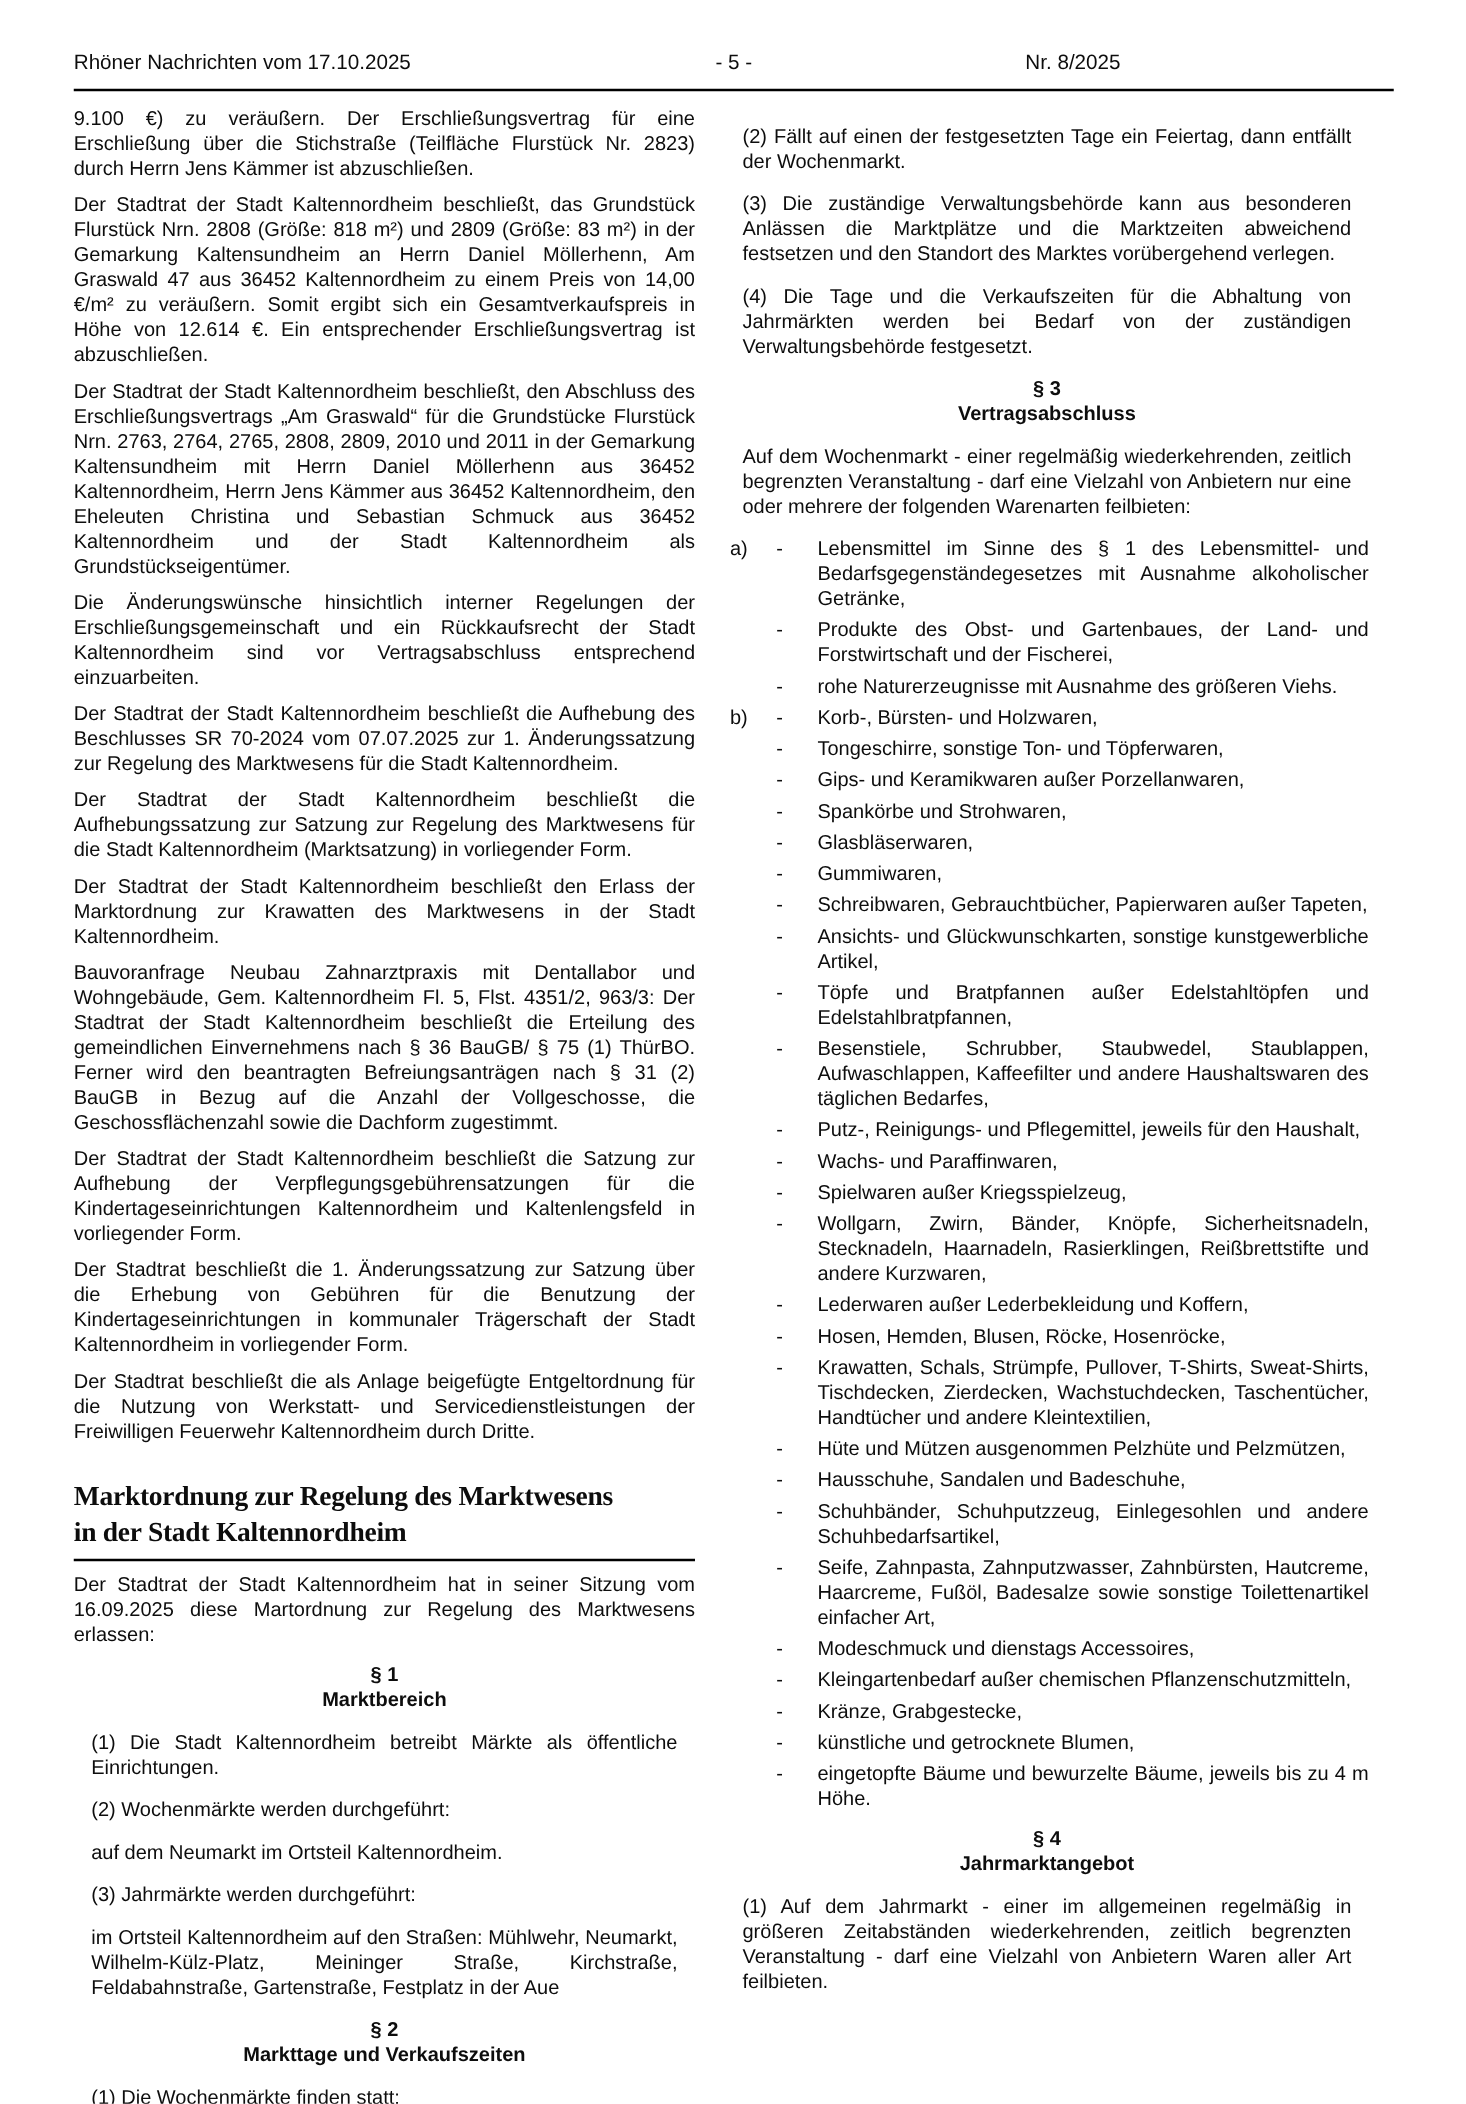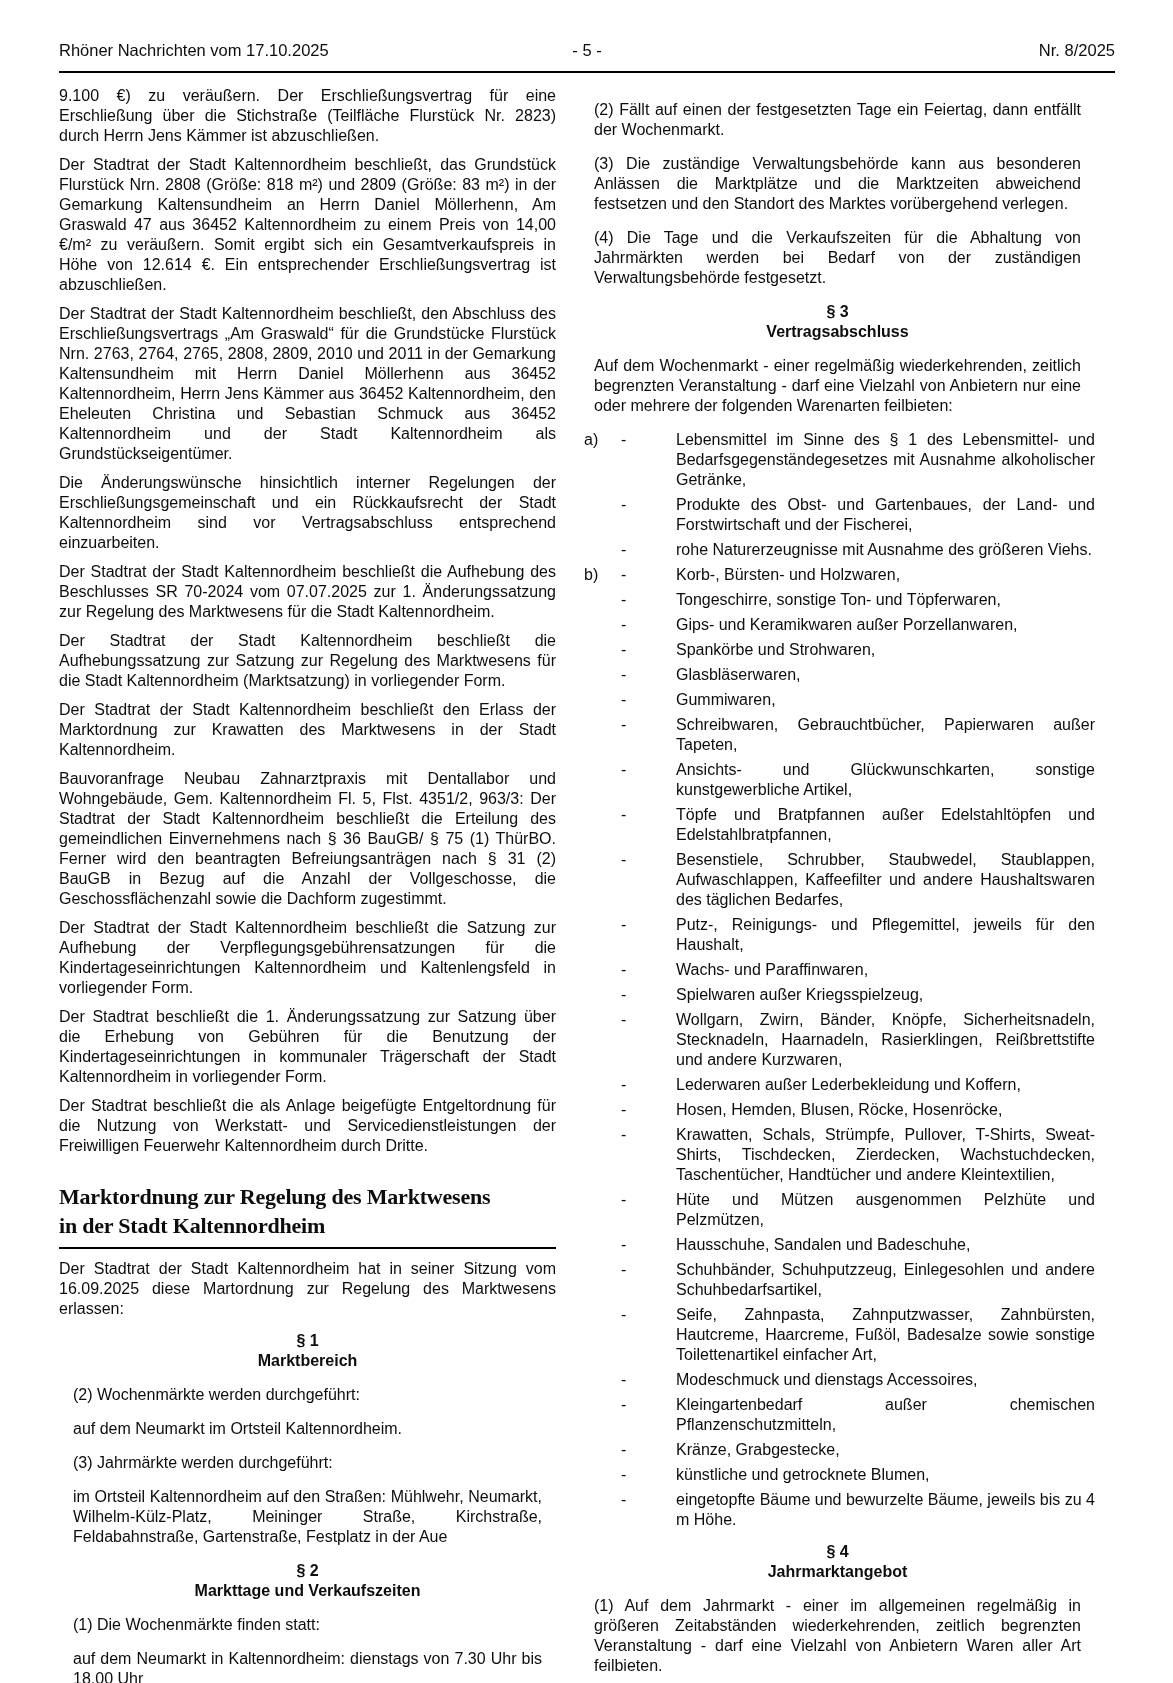--- a/index.html
+++ b/index.html
@@ -10,21 +10,21 @@
     -webkit-font-smoothing: antialiased;
   }
   .page { box-sizing: border-box; width: 1173px; height: 1683px; padding: 40px 58px 0 59px; }
 
   
   .hd {
     display: grid; grid-template-columns: 1fr auto 1fr; align-items: baseline;
     font-size: 16.5px; line-height: 20px;
   }
   .hd .c { text-align: center; }
-  .hd .r { text-align: right; }
+  .hd .r { text-align: center; }
   .hd-rule { border: 0; border-top: 2px solid #000; margin: 11px 0 0; }
 
   
   .columns { display: grid; grid-template-columns: 497px 515px; column-gap: 24px; margin-top: 13px; }
   .col { font-size: 16px; line-height: 20px; }
 
   p.p {
     margin: 0 0 9px 0;
     text-align: justify; text-align-last: left;
     hyphens: auto; -webkit-hyphens: auto;
@@ -44,21 +44,21 @@
   .sec-head div { line-height: 20px; }
 
   
   .ware-list { position: relative; padding-left: 74px; margin-top: 14px; }
   .ware-list.second { margin-top: 2px; }
   .list-label { position: absolute; left: 4px; top: 0; }
   .ware-item { position: relative; margin: 0 0 5px 0; }
   .ware-item .dash { position: absolute; left: -33px; top: 0; }
   .ware-item .ware-text {
     display: block; text-align: justify; text-align-last: left;
-    hyphens: auto; margin-left: 22px; -webkit-hyphens: auto;
+    hyphens: auto; -webkit-hyphens: auto;
   }
 </style>
 </head>
 <body>
 
 <div class="page">
 
   <div class="hd">
     <span>Rhöner Nachrichten vom 17.10.2025</span>
     <span class="c">- 5 -</span>
@@ -102,20 +102,21 @@
       <hr class="title-rule">
 
       <p class="p">Der Stadtrat der Stadt Kaltennordheim hat in seiner Sitzung vom 16.09.2025 diese Martordnung zur Regelung des Marktwesens erlassen:</p>
 
       <div class="sec-head">
         <div>§ 1</div>
         <div>Marktbereich</div>
       </div>
       <div>
 
+          <p class="p tight">(1) Die Stadt Kaltennordheim betreibt Märkte als öffentliche Einrichtungen.</p>
 
           <p class="p tight">(2) Wochenmärkte werden durchgeführt:</p>
 
           <p class="p tight">auf dem Neumarkt im Ortsteil Kaltennordheim.</p>
 
           <p class="p tight">(3) Jahrmärkte werden durchgeführt:</p>
 
           <p class="p tight">im Ortsteil Kaltennordheim auf den Straßen: Mühlwehr, Neumarkt, Wilhelm-Külz-Platz, Meininger Straße, Kirchstraße, Feldabahnstraße, Gartenstraße, Festplatz in der Aue</p>
         </div>
 

